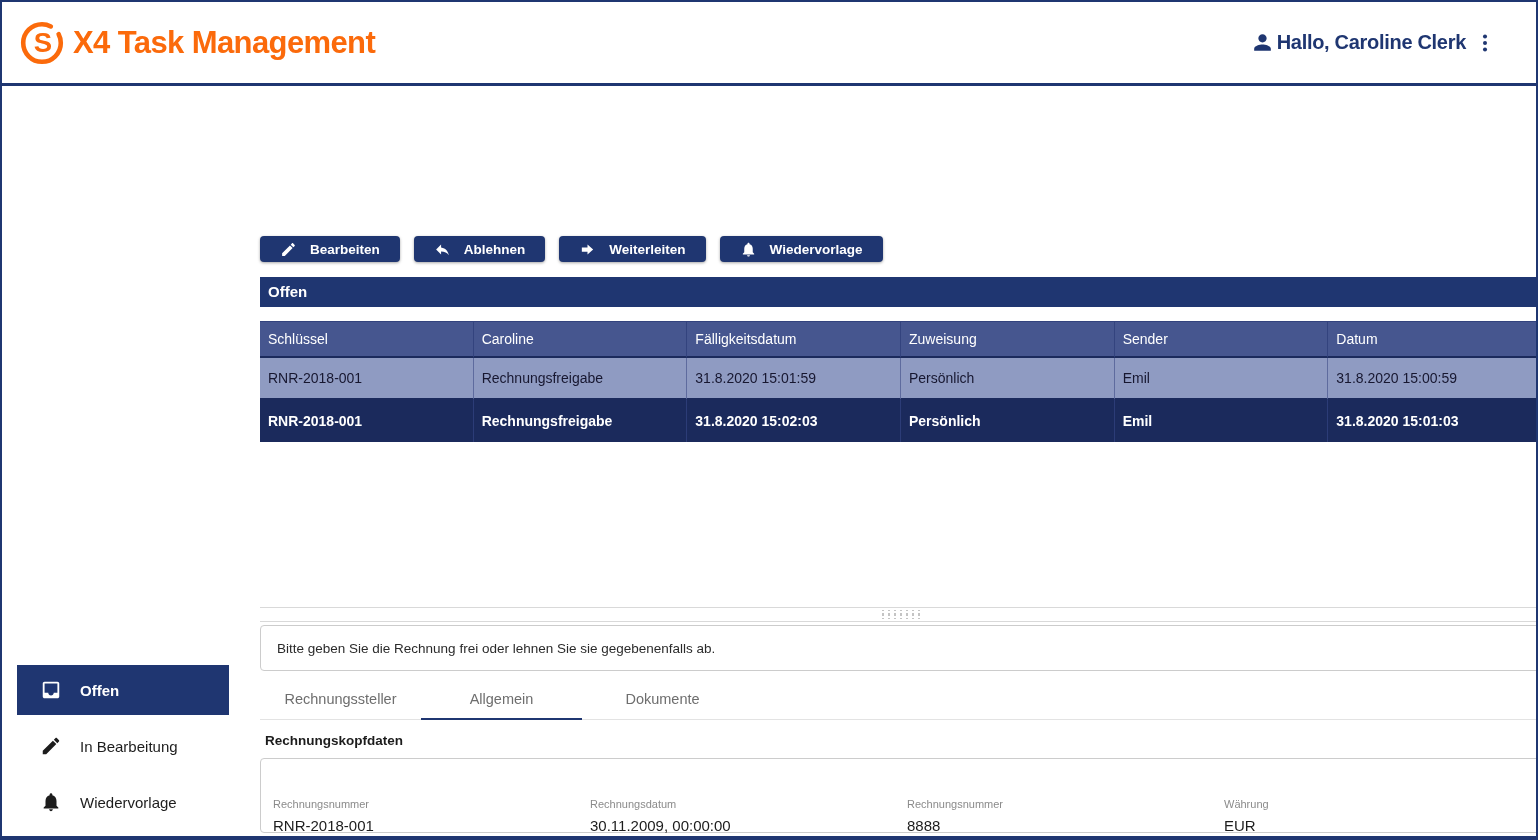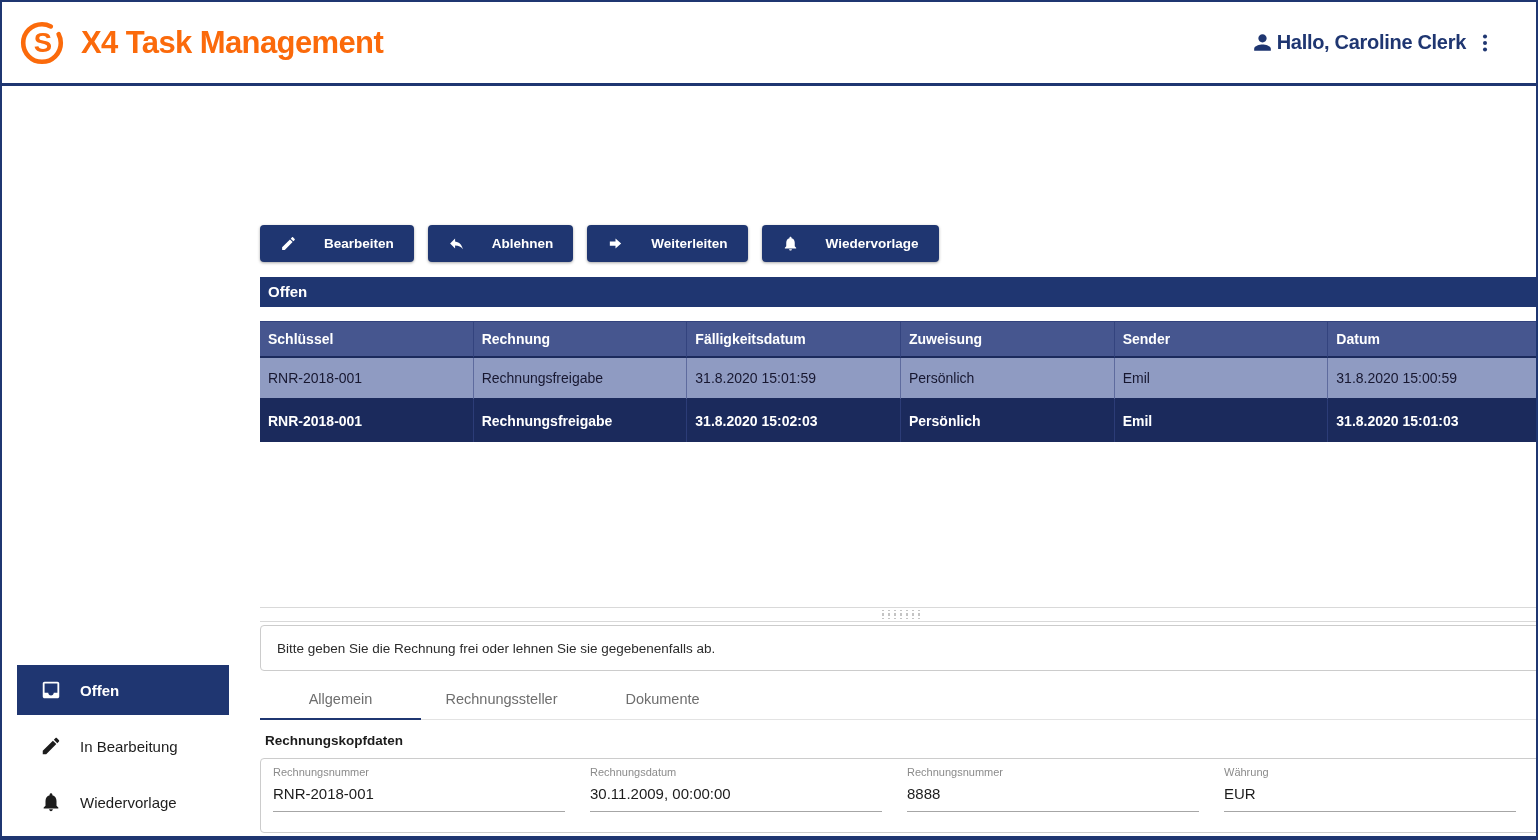--- a/index.html
+++ b/index.html
@@ -9,50 +9,50 @@
   *{box-sizing:border-box;}
   html,body{margin:0;padding:0;background:#fff;}
   body{font-family:"Liberation Sans",sans-serif;color:#1c1c1c;}
   .page{position:relative;width:1538px;height:840px;border:2px solid var(--navy);
         border-bottom-width:4px;background:#fff;overflow:hidden;}
 
   
   .app-header{height:84px;border-bottom:3px solid var(--navy);display:flex;
               align-items:center;justify-content:space-between;padding:0 40px 0 18px;}
   .logo-wrap{display:flex;align-items:center;gap:9px;}
-  .app-title{color:var(--orange);font-size:31px;font-weight:bold;letter-spacing:-0.6px;margin-left:8px;}
+  .app-title{color:var(--orange);font-size:31px;font-weight:bold;letter-spacing:-0.6px;}
   .header-right{display:flex;align-items:center;gap:2px;}
   .greeting{color:var(--navy);font-size:20px;font-weight:bold;letter-spacing:-0.3px;}
   .kebab{margin-left:6px;cursor:pointer;}
 
   
   .main{display:flex;height:747px;align-items:flex-end;}
   .sidebar{width:230px;flex-shrink:0;padding-top:7px;}
   .nav-item{height:50px;width:212px;margin:0 0 6px 15px;display:flex;align-items:center;
             padding-left:23px;gap:18px;font-size:15px;color:#1d1d1d;cursor:pointer;}
   .nav-item .nav-icon{width:22px;height:22px;fill:#1d1d1d;flex-shrink:0;}
   .nav-item.selected{background:var(--navy);color:#fff;font-weight:bold;}
   .nav-item.selected .nav-icon{fill:#fff;}
 
   .content{flex:1;padding:6px 16px 0 28px;}
 
   
   .toolbar{display:flex;gap:14px;}
-  .tb-btn{height:37px;background:var(--navy);color:#fff;border:none;border-radius:4px;
-          display:flex;align-items:center;gap:27px;padding:0 20px;font-size:13.5px;
+  .tb-btn{height:26px;background:var(--navy);color:#fff;border:none;border-radius:4px;
+          display:flex;align-items:center;gap:13px;padding:0 20px;font-size:13.5px;
           font-weight:bold;font-family:inherit;box-shadow:0 1px 3px rgba(0,0,0,.35);cursor:pointer;}
   .tb-btn svg{width:17px;height:17px;fill:#fff;}
 
   
   .grid-title{margin-top:15px;height:30px;background:var(--navy);color:#fff;
               font-size:15px;font-weight:bold;line-height:30px;padding-left:8px;}
   .grid{margin-top:14px;display:grid;grid-template-columns:repeat(6,1fr);}
   .grid-row{display:contents;}
   .cell{padding:0 8px;display:flex;align-items:center;font-size:14px;}
-  .row-head>.cell{height:37px;background:var(--table-header);color:#fff;font-weight:bold;
+  .row-head>.cell{height:37px;background:var(--table-header);color:#fff;font-weight:normal;
                   border-top:1px solid #33437e;border-right:1px solid #33437e;
                   border-bottom:2px solid var(--navy-dark);cursor:pointer;}
   .row-light>.cell{height:42px;background:var(--row-light);color:#171730;
                    border-right:1px solid #5e6b9e;border-bottom:2px solid var(--navy-dark);cursor:pointer;}
   .row-selected>.cell{height:42px;background:var(--navy-dark);color:#fff;font-weight:bold;
                       border-right:1px solid #2c3c77;cursor:pointer;}
   .row-head>.cell:last-child,.row-light>.cell:last-child,.row-selected>.cell:last-child{border-right:none;}
 
   
   .splitter{margin-top:165px;height:15px;border-top:1px solid var(--line);
@@ -72,21 +72,21 @@
        font-size:14.5px;color:#6e6e6e;cursor:pointer;position:relative;}
   .tab.active::after{content:"";position:absolute;left:0;right:0;bottom:-1px;height:2px;
                      background:var(--navy);}
 
   .section-title{margin-top:13px;font-size:13.5px;font-weight:bold;color:#1c1c1c;padding-left:5px;}
 
   
   .form-box{margin-top:10px;height:75px;border:1px solid #ccc;border-radius:4px;
             display:flex;padding:7px 0 0 12px;}
   .field{width:317px;display:flex;flex-direction:column;}
-  .field label{font-size:11px;color:#8b8b8b;margin-bottom:3px;}
+  .field label{font-size:11px;color:#8b8b8b;margin-bottom:3px;margin-top:32px;}
   .field input{border:none;border-bottom:1px solid #a6a6a6;outline:none;font-size:15px;
                color:#1c1c1c;font-family:inherit;width:292px;padding:4px 0 9px 0;background:transparent;}
 </style>
 </head>
 <body>
 
 <div class="page">
 
   <header class="app-header">
     <div class="logo-wrap">
@@ -159,21 +159,21 @@
           </svg>
           <span>Wiedervorlage</span>
         </button>
       </div>
 
       <div class="grid-title">Offen</div>
 
       <div class="grid">
         <div class="grid-row row-head">
           <div class="cell">Schlüssel</div>
-          <div class="cell">Rechnung</div>
+          <div class="cell">Caroline</div>
           <div class="cell">Fälligkeitsdatum</div>
           <div class="cell">Zuweisung</div>
           <div class="cell">Sender</div>
           <div class="cell">Datum</div>
         </div>
         <div class="grid-row row-light">
           <div class="cell">RNR-2018-001</div>
           <div class="cell">Rechnungsfreigabe</div>
           <div class="cell">31.8.2020 15:01:59</div>
           <div class="cell">Persönlich</div>
@@ -192,25 +192,25 @@
 
       <div class="splitter">
         <div class="grip"></div>
       </div>
 
       <div class="message-box">
         <span>Bitte geben Sie die Rechnung frei oder lehnen Sie sie gegebenenfalls ab.</span>
       </div>
 
       <div class="tabs">
+        <div class="tab">
+          <span>Rechnungssteller</span>
+        </div>
         <div class="tab active">
           <span>Allgemein</span>
-        </div>
-        <div class="tab">
-          <span>Rechnungssteller</span>
         </div>
         <div class="tab">
           <span>Dokumente</span>
         </div>
       </div>
 
       <div class="section-title">Rechnungskopfdaten</div>
 
       <div class="form-box">
         <div class="field">

